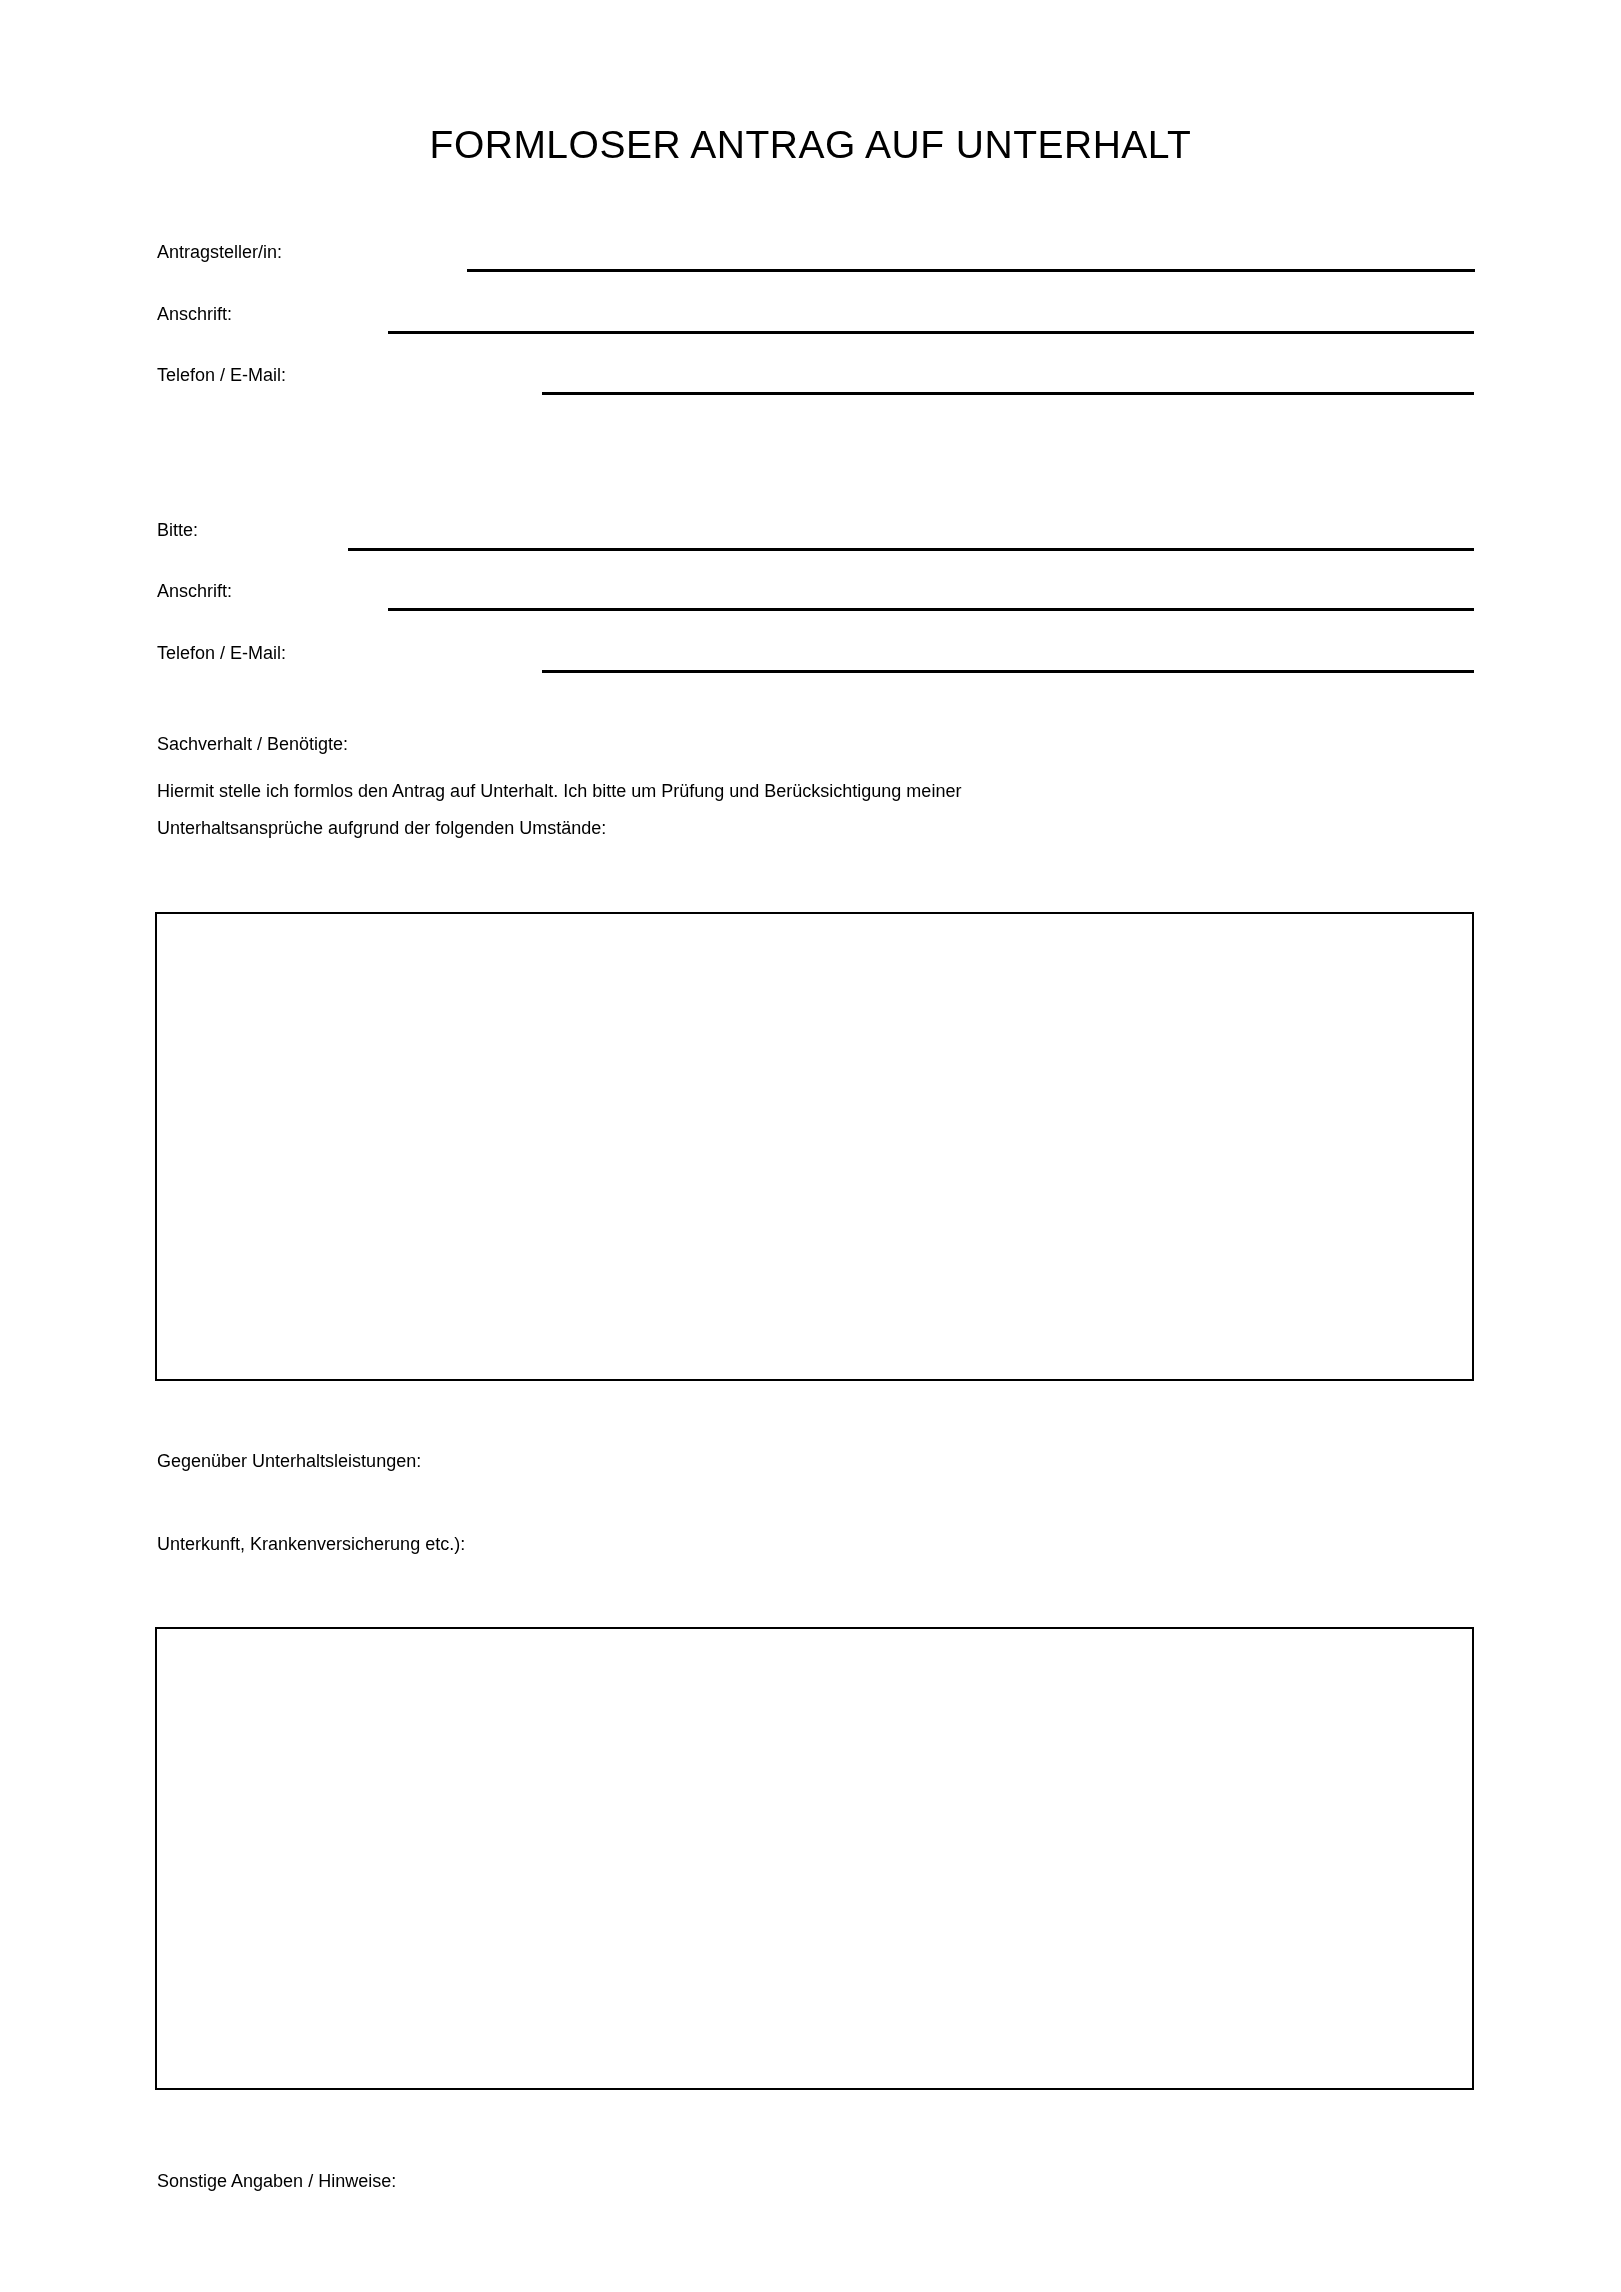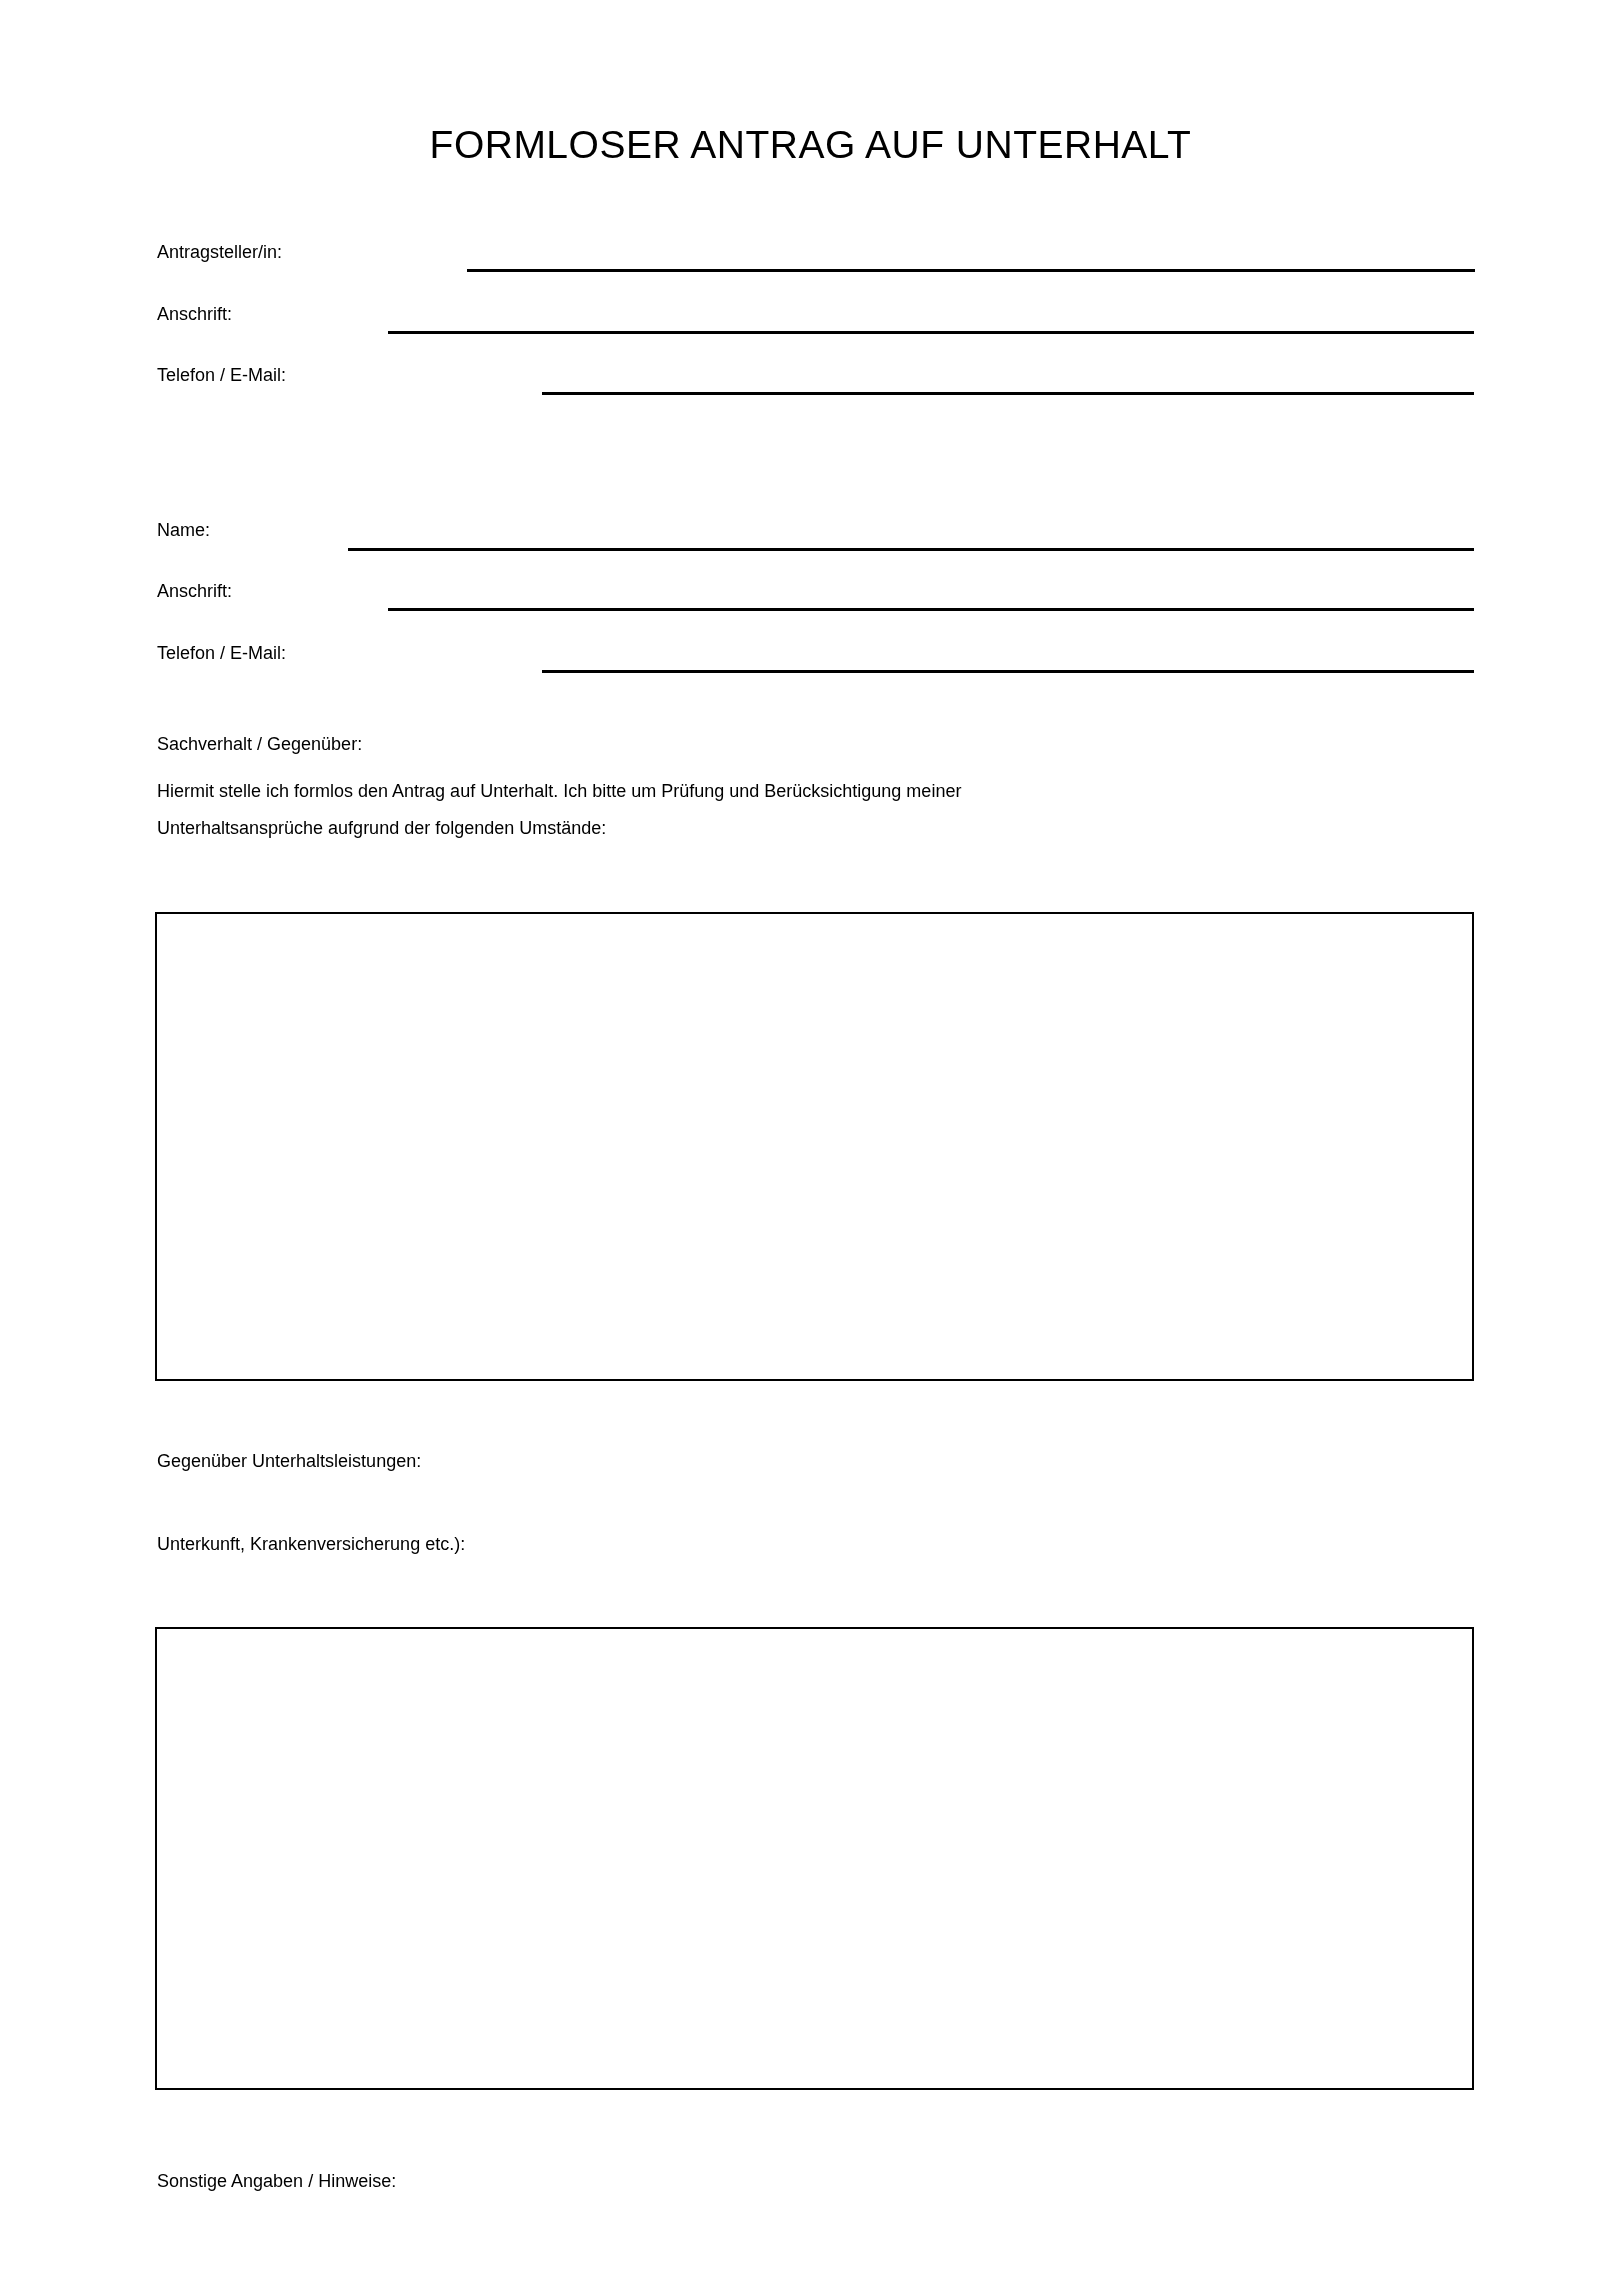--- a/index.html
+++ b/index.html
@@ -66,30 +66,30 @@
   <div class="label" style="top:241px">Antragsteller/in:</div>
   <div class="fill-line" style="top:239px; left:467px; width:1008px"></div>
 
   <div class="label" style="top:303px">Anschrift:</div>
   <div class="fill-line" style="top:301px; left:388px; width:1086px"></div>
 
   <div class="label" style="top:364px">Telefon / E-Mail:</div>
   <div class="fill-line" style="top:362px; left:542px; width:932px"></div>
 
 
-  <div class="label" style="top:519px">Name:</div>
+  <div class="label" style="top:519px">Bitte:</div>
   <div class="fill-line" style="top:518px; left:348px; width:1126px"></div>
 
   <div class="label" style="top:580px">Anschrift:</div>
   <div class="fill-line" style="top:578px; left:388px; width:1086px"></div>
 
   <div class="label" style="top:642px">Telefon / E-Mail:</div>
   <div class="fill-line" style="top:640px; left:542px; width:932px"></div>
 
-  <div class="heading" style="top:733px">Sachverhalt / Gegenüber:</div>
+  <div class="heading" style="top:733px">Sachverhalt / Benötigte:</div>
   <div class="para-line" style="top:780px">Hiermit stelle ich formlos den Antrag auf Unterhalt. Ich bitte um Prüfung und Berücksichtigung meiner</div>
   <div class="para-line" style="top:817px">Unterhaltsansprüche aufgrund der folgenden Umstände:</div>
   <div class="big-box" style="top:912px; height:469px"></div>
 
   <div class="heading" style="top:1450px">Gegenüber Unterhaltsleistungen:</div>
   <div class="para-line" style="top:1533px">Unterkunft, Krankenversicherung etc.):</div>
   <div class="big-box" style="top:1627px; height:463px"></div>
 
   <div class="heading" style="top:2170px">Sonstige Angaben / Hinweise:</div>
 

